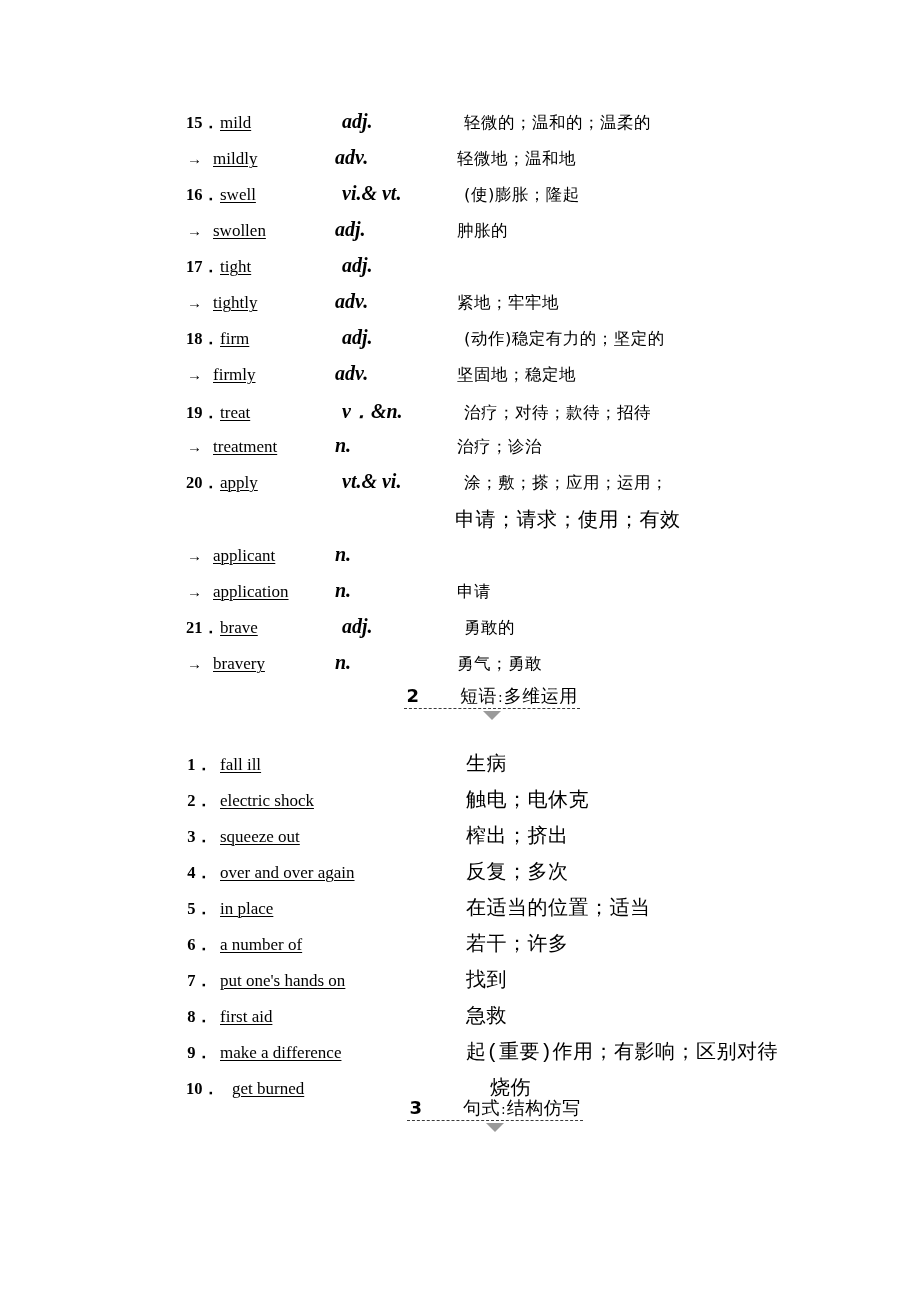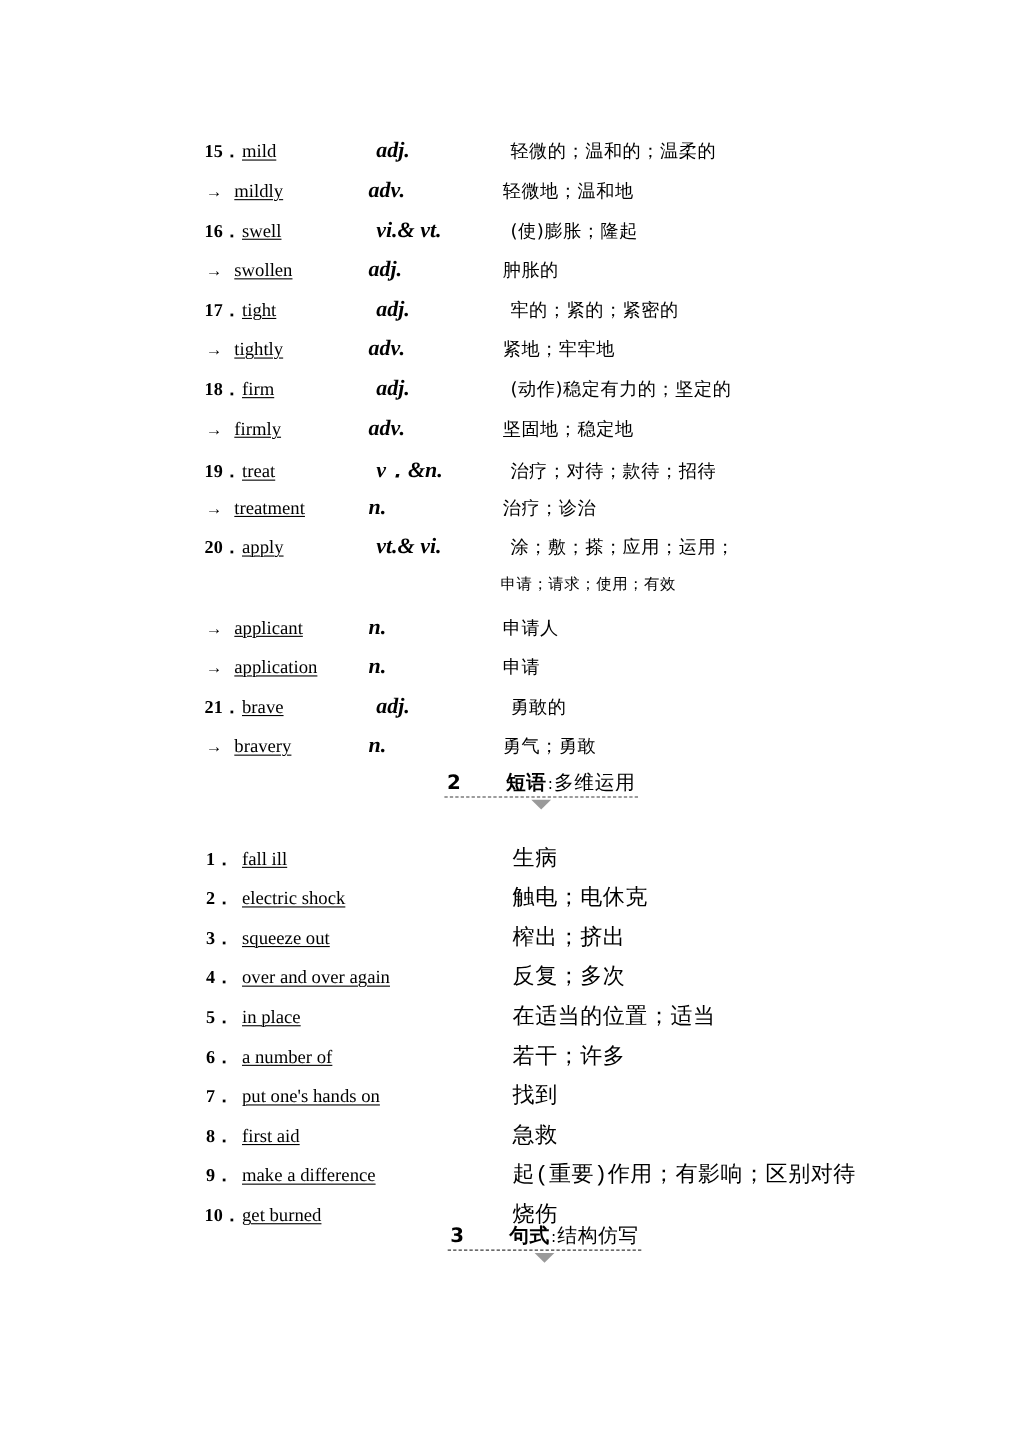--- a/index.html
+++ b/index.html
@@ -11,21 +11,21 @@
     width: 920px;
     height: 1302px;
     position: relative;
     font-family: "Liberation Serif", "DejaVu Serif", serif;
     color: #000000;
     overflow: hidden;
   }
 
   .page {
     position: absolute;
-    left: 0; top: 16px;
+    left: 0; top: 0;
     width: 920px;
     height: 1090px;
   }
 
   
   .row {
     position: absolute;
     left: 186px;
     width: 700px;
     height: 30px;
@@ -110,21 +110,21 @@
   .prow .col-cn {
     font-size: 20px;
     font-family: Liberation Mono, monospace;
     white-space: nowrap;
     letter-spacing: 0.5px;
   }
 
   
   .cont-cn {
     position: absolute;
-    font-size: 14px;
+    font-size: 20px;
     font-family: Liberation Mono, monospace;
     white-space: nowrap;
     letter-spacing: 0.5px;
   }
 
   
   .section-head {
     position: absolute;
     display: flex;
     flex-direction: column;
@@ -137,21 +137,21 @@
     padding: 0 2px 2px 2px;
     line-height: 1.1;
   }
   .section-head .head-num {
     font-family: "DejaVu Sans", "Liberation Sans", sans-serif;
     font-weight: bold;
     font-size: 18px;
   }
   .section-head .head-kw {
     font-family: "DejaVu Sans", "Liberation Sans", sans-serif;
-    font-weight: bold;
+    font-weight: normal;
     font-size: 18px;
     letter-spacing: 0.5px;
     margin-left: 41px;
   }
   .section-head .head-sep {
     font-family: "DejaVu Sans", "Liberation Sans", sans-serif;
     font-size: 14px;
     font-weight: normal;
     padding: 0 1px;
   }
@@ -202,21 +202,20 @@
       <span class="col-arrow">→</span>
       <span class="col-word" style="padding-left:0px;"><span class="u">swollen</span></span>
       <span class="col-pos">adj.</span>
       <span class="col-cn">肿胀的</span>
     </div>
 
     <div class="row" style="top:254px;">
       <span class="col-num">17．</span>
       <span class="col-word"><span class="u">tight</span></span>
       <span class="col-pos">adj.</span>
-      <span class="col-cn">牢的；紧的；紧密的</span>
     </div>
 
     <div class="row" style="top:290px;">
       <span class="col-arrow">→</span>
       <span class="col-word" style="padding-left:0px;"><span class="u">tightly</span></span>
       <span class="col-pos">adv.</span>
       <span class="col-cn">紧地；牢牢地</span>
     </div>
 
     <div class="row" style="top:326px;">
@@ -253,21 +252,20 @@
       <span class="col-pos">vt.&amp; vi.</span>
       <span class="col-cn">涂；敷；搽；应用；运用；</span>
     </div>
 
     <div class="cont-cn" style="left:455px; top:506px;">申请；请求；使用；有效</div>
 
     <div class="row" style="top:543px;">
       <span class="col-arrow">→</span>
       <span class="col-word" style="padding-left:0px;"><span class="u">applicant</span></span>
       <span class="col-pos">n.</span>
-      <span class="col-cn">申请人</span>
     </div>
 
     <div class="row" style="top:579px;">
       <span class="col-arrow">→</span>
       <span class="col-word" style="padding-left:0px;"><span class="u">application</span></span>
       <span class="col-pos">n.</span>
       <span class="col-cn">申请</span>
     </div>
 
     <div class="row" style="top:615px;">
@@ -345,21 +343,21 @@
       <span class="col-phrase"><span class="u">first aid</span></span>
       <span class="col-cn">急救</span>
     </div>
 
     <div class="prow" style="top:1023px;">
       <span class="col-num">9．</span>
       <span class="col-phrase"><span class="u">make a difference</span></span>
       <span class="col-cn">起(重要)作用；有影响；区别对待</span>
     </div>
 
-    <div class="prow" style="top:1059px;">
+    <div class="prow" style="top:1059px;gap:12px;">
       <span class="col-num">10．</span>
       <span class="col-phrase"><span class="u">get burned</span></span>
       <span class="col-cn">烧伤</span>
     </div>
 
   </div>
 
   <div class="section-head" style="left:400px; top:1098px; width:190px;">
     <div class="head-text">
       <span class="head-num">3</span>

